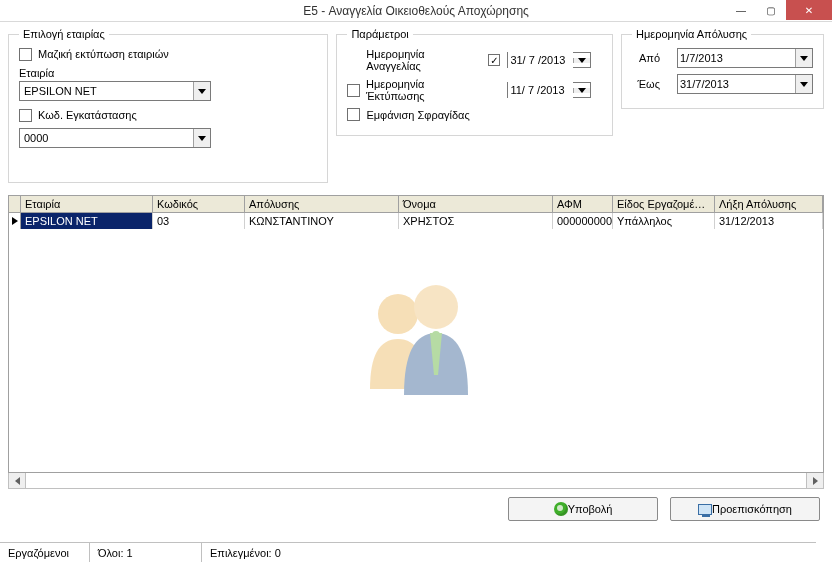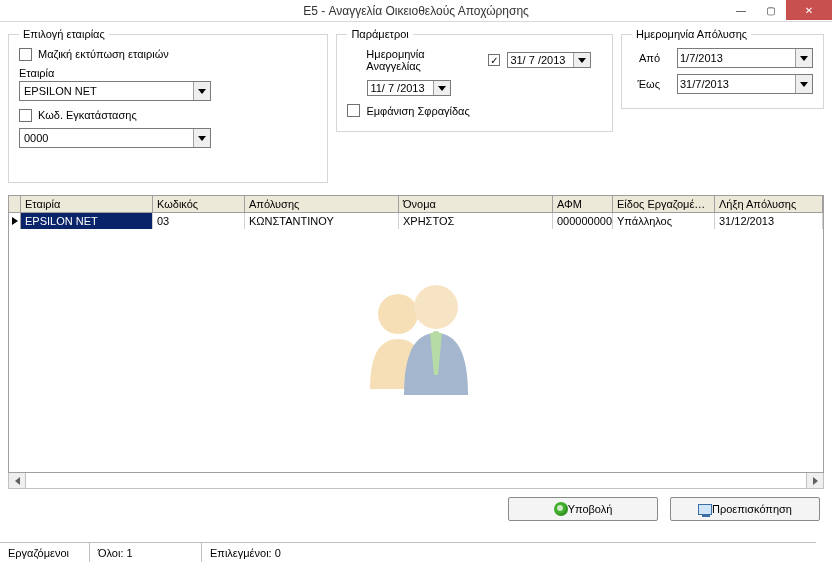--- a/index.html
+++ b/index.html
@@ -29,21 +29,21 @@
   .checkbox-box.checked::after { content: "✓"; font-size: 10px; line-height: 11px; display: block; text-align: center; color: #000; }
 
   .label { margin: 4px 0 2px 0; }
   .combo { display: flex; width: 192px; height: 20px; border: 1px solid #7a7a7a; background: #fff; }
   .combo input { flex: 1 1 auto; border: 0; outline: 0; padding: 2px 4px; font: inherit; }
   .combo .drop { width: 17px; border-left: 1px solid #a0a0a0; background: #efefef; display: flex; align-items: center; justify-content: center; }
   .tri-down { width: 0; height: 0; border-left: 4px solid transparent; border-right: 4px solid transparent; border-top: 5px solid #000; }
 
   .param-row { display: flex; align-items: center; gap: 6px; margin: 2px 0 6px 0; }
   .param-row .pl { flex: 0 0 134px; display: flex; align-items: center; gap: 6px; }
-  .param-row .date { display: flex; width: 84px; height: 16px; border: 1px solid #7a7a7a; background: #fff; }
+  .param-row .date { display: flex; width: 84px; height: 16px; border: 1px solid #7a7a7a; background: #fff; align-items: center; }
   .param-row .date input, .date input { flex: 1 1 auto; border: 0; outline: 0; padding: 2px 2px; font: inherit; width: 0; }
   .param-row .date .drop, .date .drop { width: 17px; border-left: 1px solid #a0a0a0; background: #efefef; display: flex; align-items: center; justify-content: center; }
   .date-check { width: 14px; height: 20px; display: flex; align-items: center; justify-content: center; }
   .date-check .checkbox-box { width: 12px; height: 12px; }
 
   .dates-row { display: flex; align-items: center; gap: 17px; margin: 2px 0 6px 0; }
   .dates-row .dl { flex: 0 0 28px; text-align: right; }
   .dates-row .date { display: flex; width: 136px; height: 20px; border: 1px solid #7a7a7a; background: #fff; }
 
   
@@ -141,20 +141,24 @@
           </div>
         <div class="date">
           <input value="31/ 7 /2013" style="">
           <div class="drop">
               <div class="tri-down"></div>
             </div>
         </div>
       </div>
 
       <div class="param-row">
+        <div class="pl">
+          <span class="checkbox-box"></span>
+          <span>Ημερομηνία Έκτύπωσης</span>
+        </div>
         <div class="date-check"></div>
         <div class="date">
           <input value="11/ 7 /2013" style="">
           <div class="drop">
               <div class="tri-down"></div>
             </div>
         </div>
       </div>
 
       <div class="param-row">

